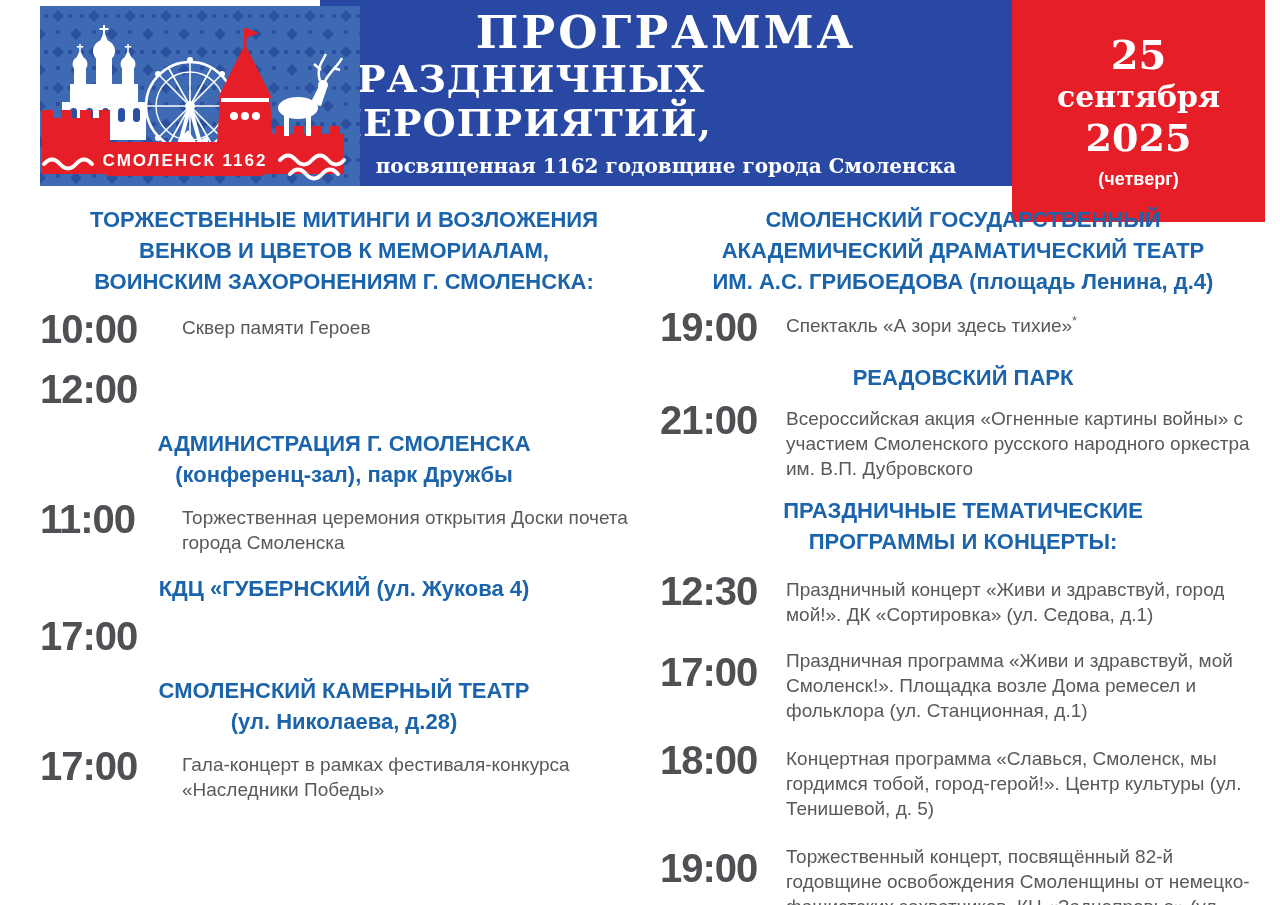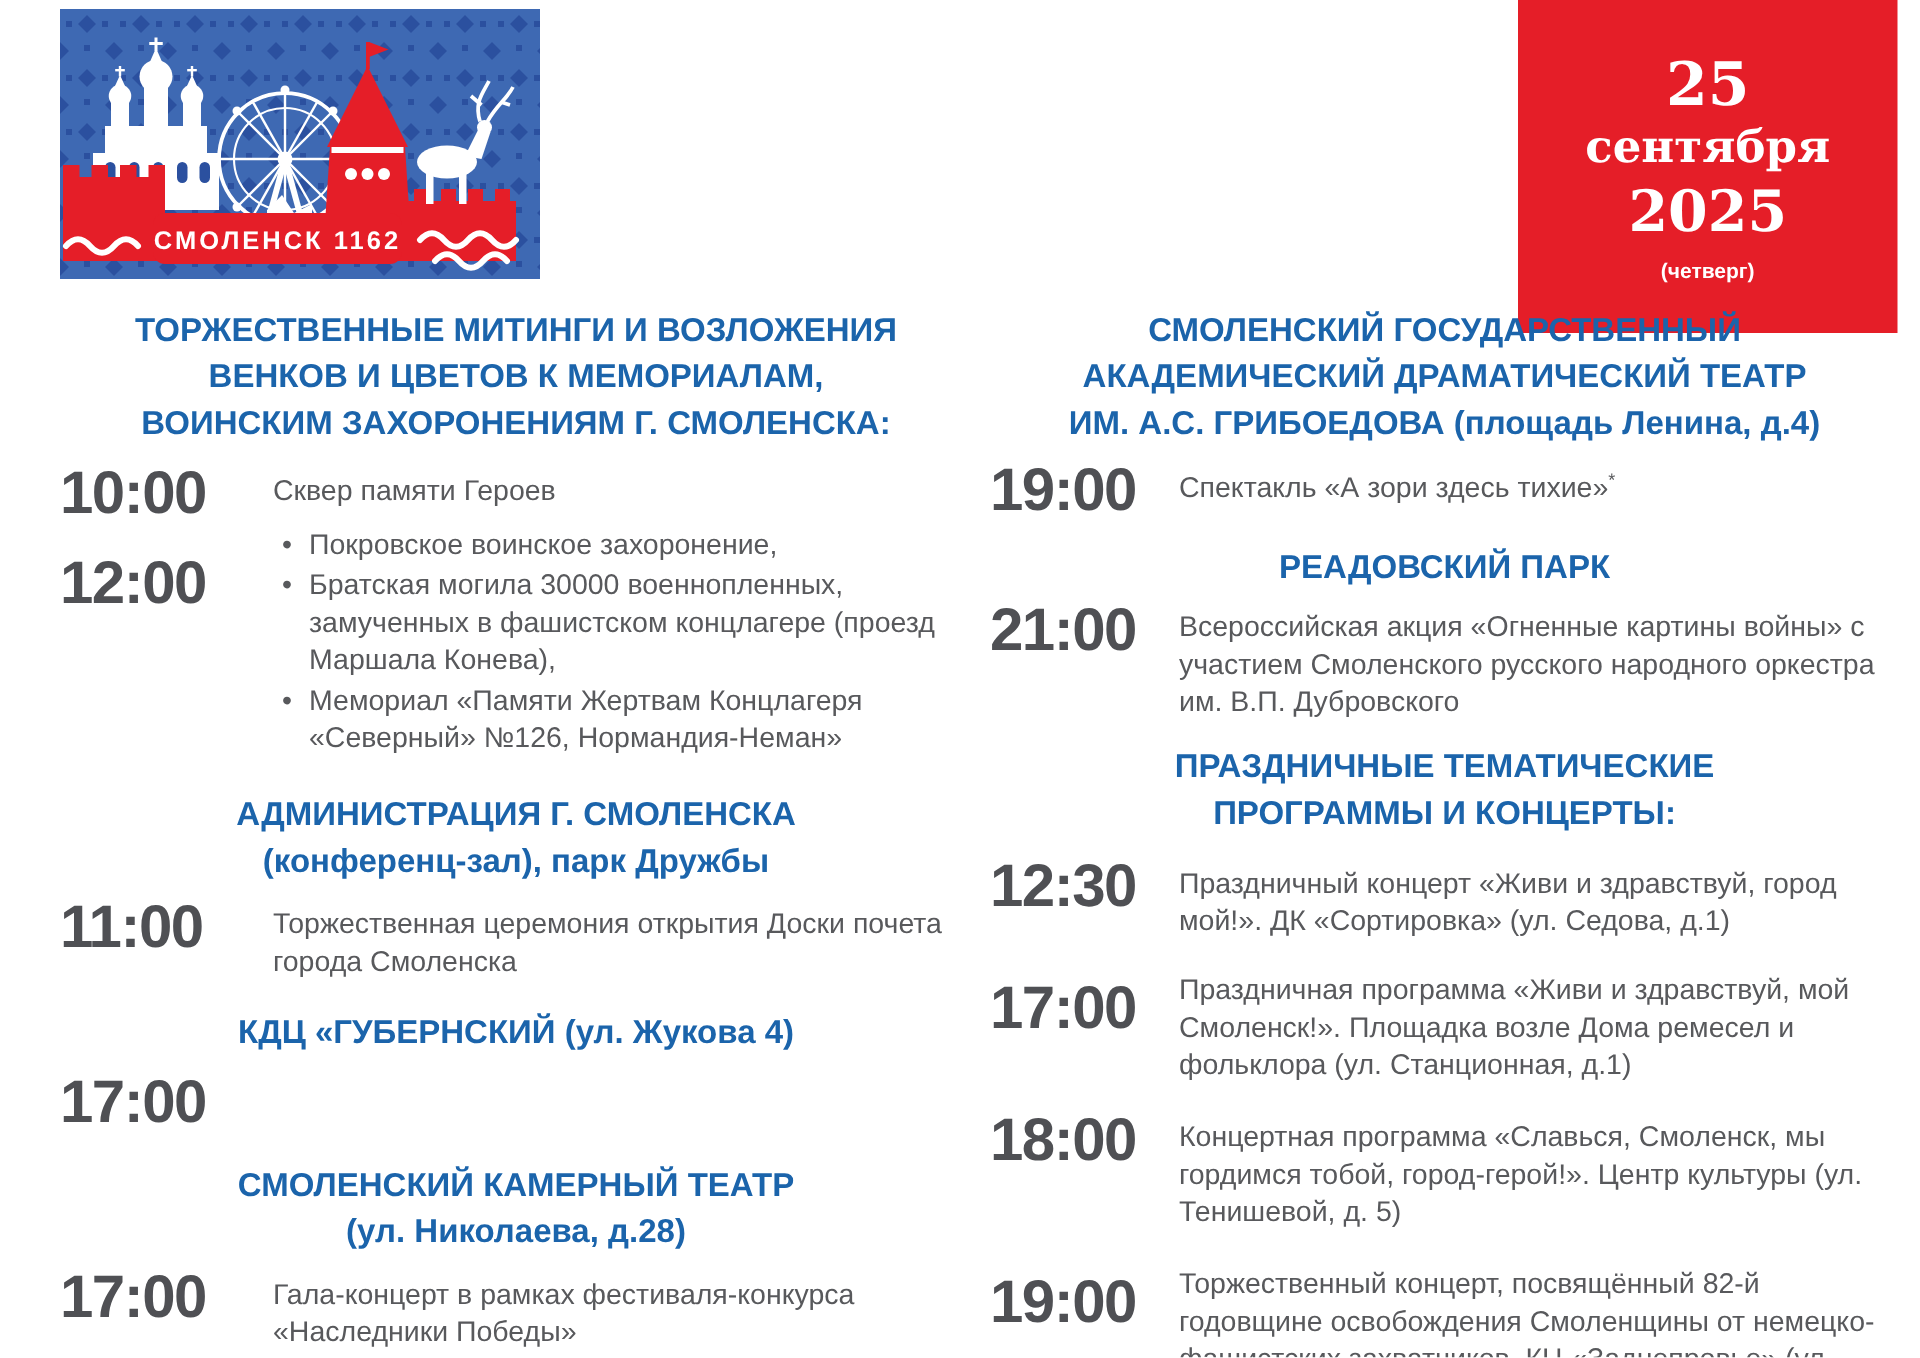--- a/index.html
+++ b/index.html
@@ -13,21 +13,21 @@
            display:flex;flex-direction:column;align-items:center;justify-content:center;color:#fff;}
   .logo-panel{position:absolute;left:8px;top:6px;width:320px;height:180px;padding-left:32px;}
   .title1{font-family:"DejaVu Serif",serif;font-weight:bold;color:#fff;font-size:45px;
           letter-spacing:3px;line-height:1.1;}
   .title2{font-family:"DejaVu Serif",serif;font-weight:bold;color:#fff;font-size:38px;
           letter-spacing:1px;line-height:1.15;}
   .subtitle{font-family:"DejaVu Serif",serif;font-weight:bold;color:#fff;font-size:20px;margin-top:10px;}
   .d-day{font-family:"DejaVu Serif",serif;font-weight:bold;font-size:40px;line-height:1.15;}
   .d-month{font-family:"DejaVu Serif",serif;font-weight:bold;font-size:30px;line-height:1.25;}
   .d-year{font-family:"DejaVu Serif",serif;font-weight:bold;font-size:38px;line-height:1.2;}
-  .d-weekday{font-size:14px;margin-top:8px;font-weight:bold;}
+  .d-weekday{font-size:18px;margin-top:8px;font-weight:bold;}
 
   
   .col{position:absolute;top:192px;}
   .col-left{left:40px;width:608px;}
   .col-right{left:660px;width:606px;}
   .sec-heading{text-align:center;color:#1b64ab;font-weight:bold;font-size:22px;line-height:1.42;}
   .event{display:flex;align-items:flex-start;}
   .time{flex:0 0 142px;font-size:40px;font-weight:bold;color:#4f5054;letter-spacing:-1px;line-height:1.05;}
   .col-right .time{flex:0 0 126px;}
   .etext{font-size:19px;color:#58595c;line-height:1.32;padding-top:7px;}
@@ -36,20 +36,25 @@
   ul.blt{margin:0;padding:0 0 0 6px;list-style:none;}
   ul.blt li{position:relative;padding-left:18px;font-size:19px;color:#58595c;line-height:1.3;margin-bottom:3px;}
   ul.blt li:before{content:"•";position:absolute;left:0;top:0;color:#58595c;}
   .star{font-size:12px;vertical-align:super;color:#58595c;}
 </style>
 </head>
 <body>
 
 <div class="poster">
 
+  <div class="hdr-blue">
+    <div class="title1">ПРОГРАММА</div>
+    <div class="title2">ПРАЗДНИЧНЫХ МЕРОПРИЯТИЙ,</div>
+    <div class="subtitle">посвященная 1162 годовщине города Смоленска</div>
+  </div>
 
   <div class="hdr-red">
     <div class="d-day">25</div>
     <div class="d-month">сентября</div>
     <div class="d-year">2025</div>
     <div class="d-weekday">(четверг)</div>
   </div>
 
   <div class="logo-panel">
     <svg width="320" height="180" viewBox="0 0 320 180">
@@ -181,25 +186,20 @@
       <div>ВОИНСКИМ ЗАХОРОНЕНИЯМ Г. СМОЛЕНСКА:</div>
     </div>
 
     <div class="event" style="margin-top:10px;">
       <div class="time">10:00</div>
       <div class="etext">Сквер памяти Героев</div>
     </div>
 
     <div class="event" style="margin-top:2px;">
       <div class="time" style="padding-top:16px;">12:00</div>
-      <ul class="blt">
-        <li>Покровское воинское захоронение,</li>
-        <li>Братская могила 30000 военнопленных, замученных в фашистском концлагере (проезд Маршала Конева),</li>
-        <li>Мемориал «Памяти Жертвам Концлагеря «Северный» №126, Нормандия-Неман»</li>
-      </ul>
     </div>
 
     <div class="sec-heading" style="margin-top:18px;">
       <div>АДМИНИСТРАЦИЯ Г. СМОЛЕНСКА</div>
       <div>(конференц-зал), парк Дружбы</div>
     </div>
 
     <div class="event" style="margin-top:8px;">
       <div class="time">11:00</div>
       <div class="etext">Торжественная церемония открытия Доски почета города Смоленска</div>

